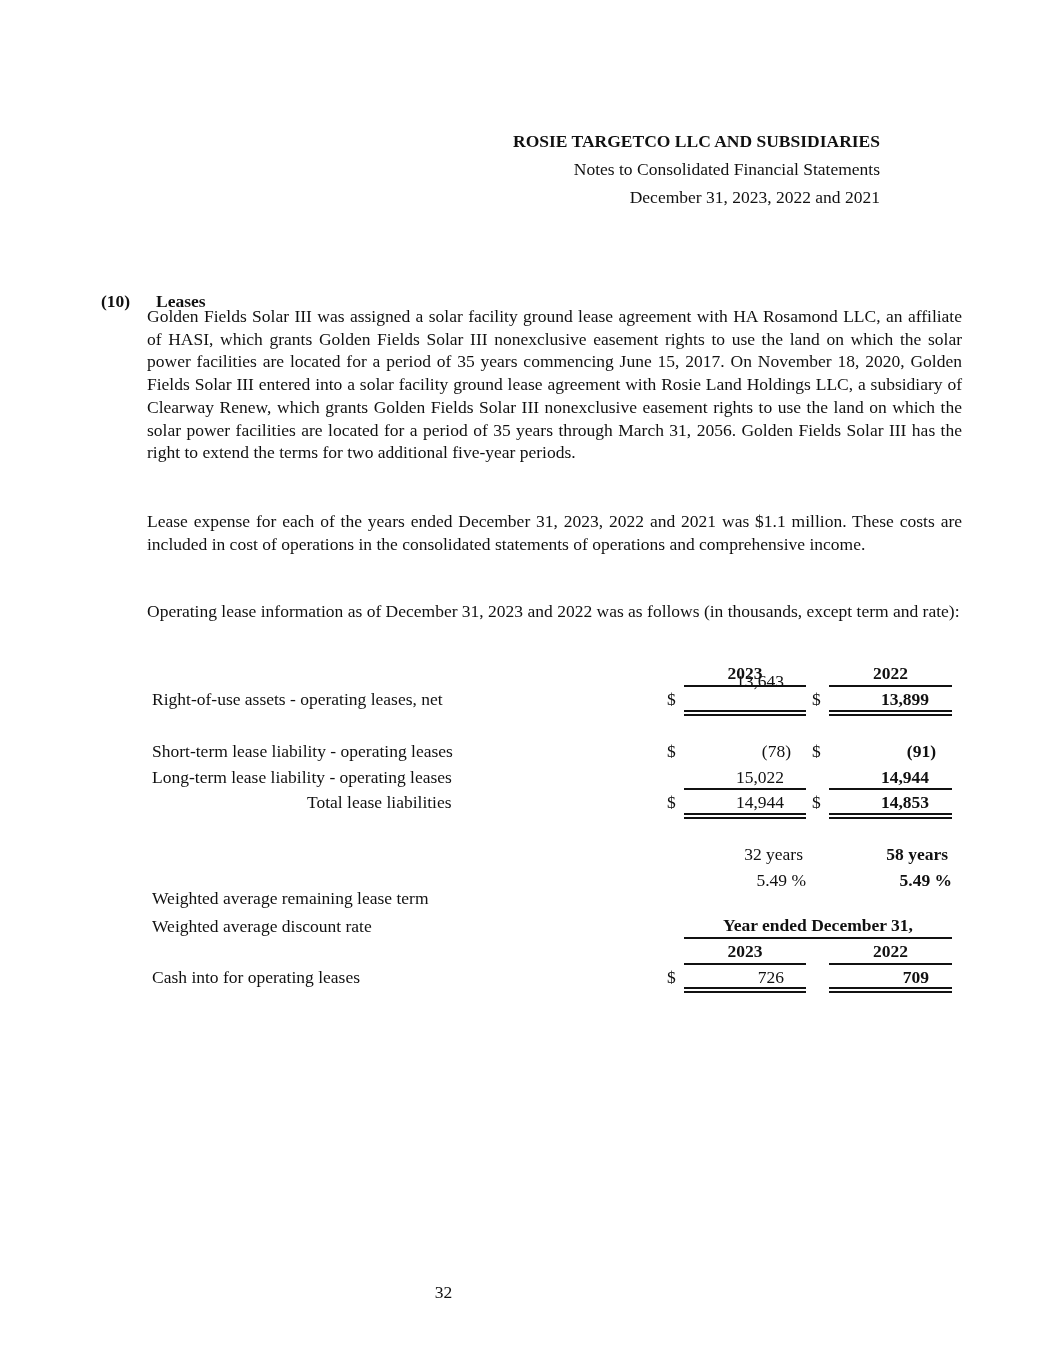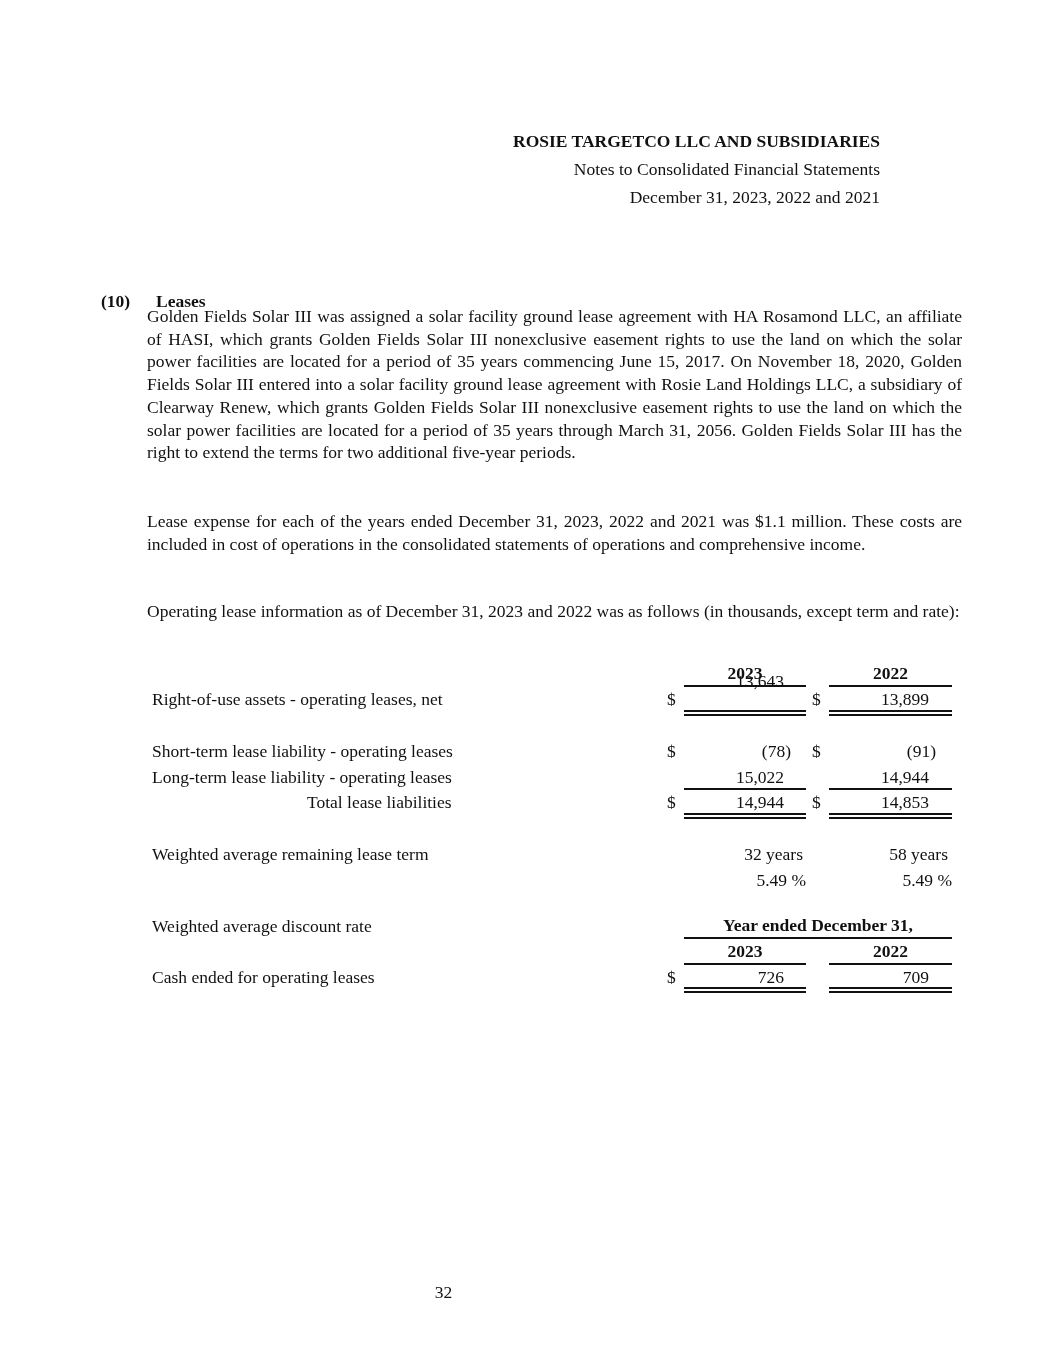--- a/index.html
+++ b/index.html
@@ -23,21 +23,21 @@
     .p3 { top: 601px; line-height: 20px; }
 
     .tbl { position: absolute; left: 0; top: 0; width: 1055px; }
     .lbl { position: absolute; left: 152px; white-space: nowrap; }
     .lbl.total { left: 307px; }
     .cur { position: absolute; }
     .cell { position: absolute; text-align: right; white-space: nowrap; }
     .c1 { left: 684px; width: 122px; }
     .c2 { left: 829px; width: 123px; }
     .c1 .v { padding-right: 22px; }
-    .c2 .v { padding-right: 23px; }
+    .c2 .v { padding-right: 23px; font-weight: bold; }
     .colhead { position: absolute; text-align: center; font-weight: bold; }
     .rule { position: absolute; height: 0; border-top: 2px solid #111; }
     .dbl { position: absolute; height: 2px; border-top: 2px solid #111; border-bottom: 2px solid #111; }
     .page-num { position: absolute; top: 1282px; left: 0; width: 887px; text-align: center; }
   </style>
 </head>
 <body>
 
 <div>
 
@@ -90,42 +90,42 @@
       <div class="lbl total" style="top:792px;">Total lease liabilities</div>
       <div class="cur" style="top:792px; left:667px;">$</div>
       <div class="cell c1" style="top:792px;"><span class="v">14,944</span></div>
       <div class="cur" style="top:792px; left:812px;">$</div>
       <div class="cell c2" style="top:792px;"><span class="v">14,853</span></div>
       <div class="dbl" style="top:813px; left:684px; width:122px;"></div>
       <div class="dbl" style="top:813px; left:829px; width:123px;"></div>
     </div>
 
     <div>
-      <div class="lbl" style="top:844px;">Weighted average remaining lease term</div>
+      <div class="lbl" style="top:888px;">Weighted average remaining lease term</div>
       <div class="cell c1" style="top:844px;"><span class="v" style="padding-right:3px;">32 years</span></div>
       <div class="cell c2" style="top:844px;"><span class="v" style="padding-right:4px;">58 years</span></div>
     </div>
 
     <div>
       <div class="lbl" style="top:916px;">Weighted average discount rate</div>
       <div class="cell c1" style="top:870px;"><span class="v" style="padding-right:0;">5.49 %</span></div>
       <div class="cell c2" style="top:870px;"><span class="v" style="padding-right:0;">5.49 %</span></div>
     </div>
   </div>
 
   <div class="tbl">
     <div class="colhead" style="top:915px; left:684px; width:268px;">Year ended December 31,</div>
     <div class="rule" style="top:937px; left:684px; width:268px;"></div>
     <div class="colhead" style="top:941px; left:684px; width:122px;">2023</div>
     <div class="colhead" style="top:941px; left:829px; width:123px;">2022</div>
     <div class="rule" style="top:963px; left:684px; width:122px;"></div>
     <div class="rule" style="top:963px; left:829px; width:123px;"></div>
 
     <div>
-      <div class="lbl" style="top:967px;">Cash ended for operating leases</div>
+      <div class="lbl" style="top:967px;">Cash into for operating leases</div>
       <div class="cur" style="top:967px; left:667px;">$</div>
       <div class="cell c1" style="top:967px;"><span class="v">726</span></div>
       <div class="cell c2" style="top:967px;"><span class="v">709</span></div>
       <div class="dbl" style="top:987px; left:684px; width:122px;"></div>
       <div class="dbl" style="top:987px; left:829px; width:123px;"></div>
     </div>
   </div>
 
   <div class="page-num">32</div>
 </div>

